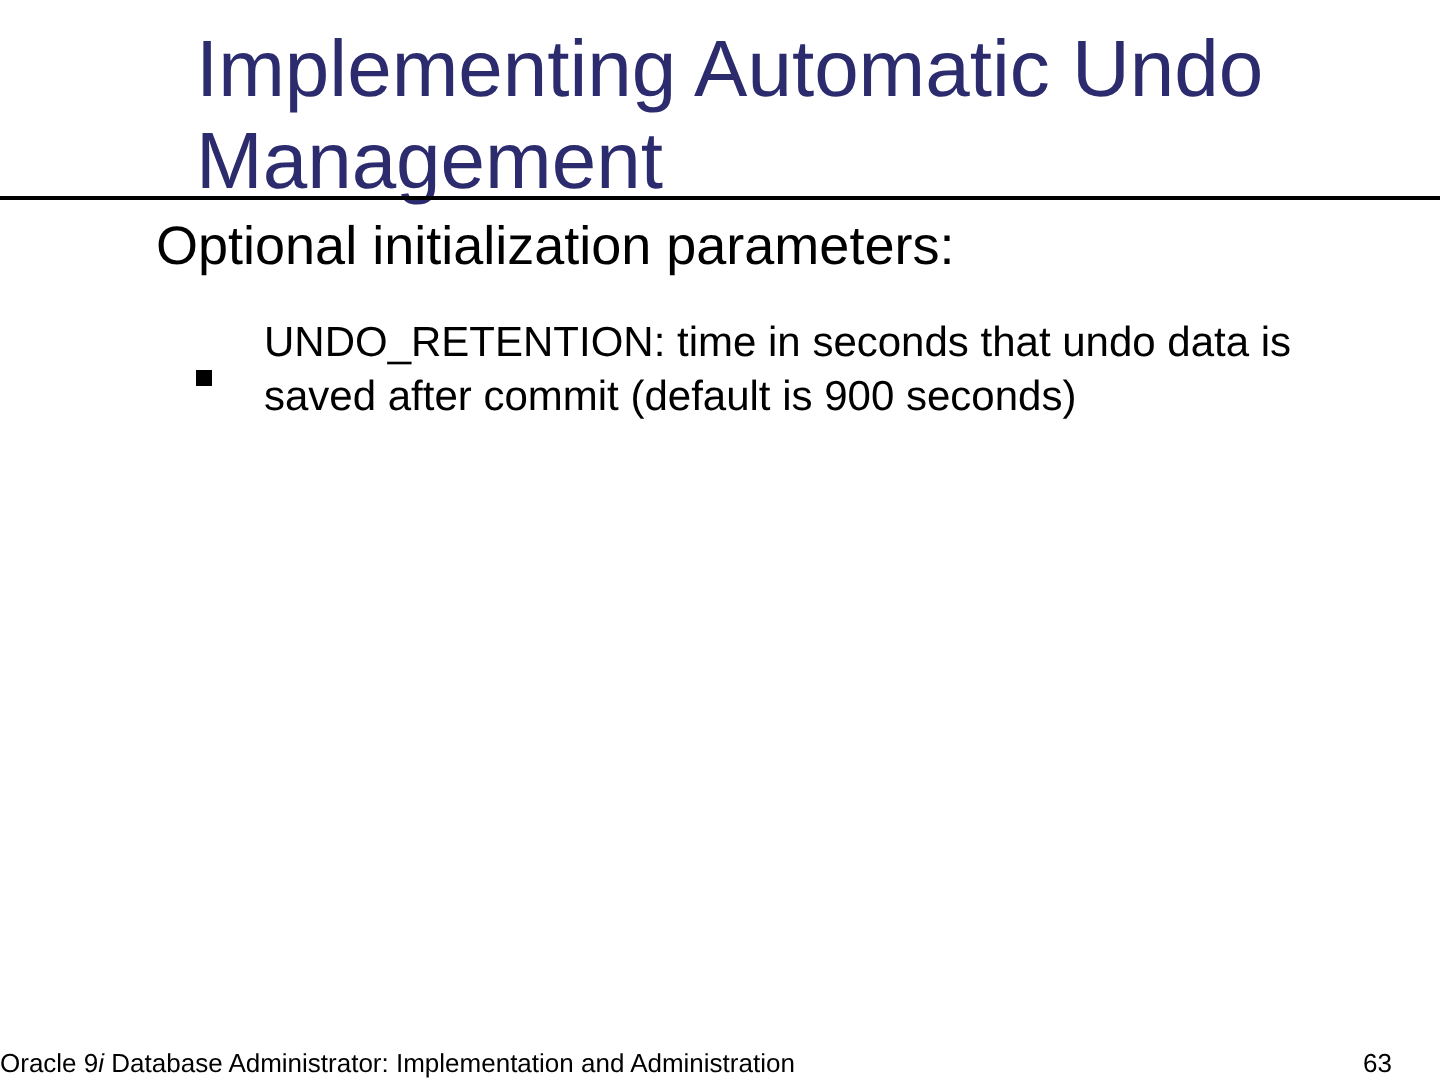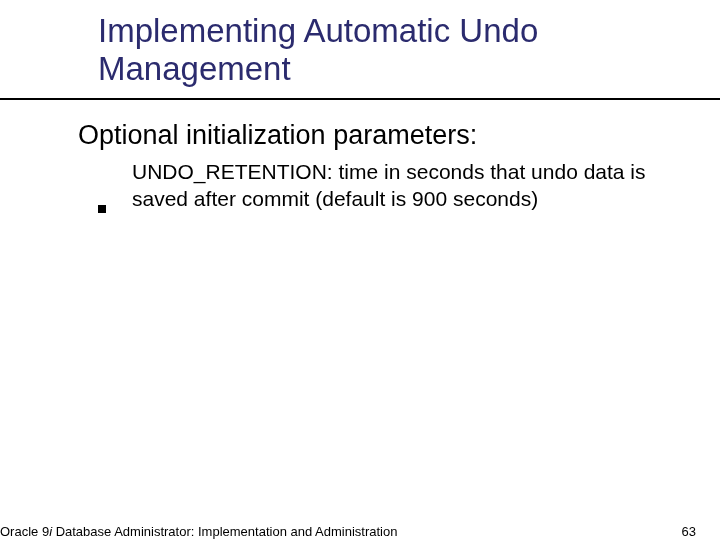--- a/index.html
+++ b/index.html
@@ -17,50 +17,49 @@
     position: relative;
     width: 720px;
     height: 540px;
     box-sizing: border-box;
   }
   .title {
     position: absolute;
     left: 98px;
     top: 12px;
     right: 60px;
-    font-size: 33px;
+    font-size: 40px;
     line-height: 1.15;
     color: #2b2b6e;
     font-weight: 400;
   }
   .rule {
     position: absolute;
     left: 0;
     top: 98px;
     width: 720px;
     height: 0;
     border-top: 2px solid #000;
   }
   .subhead {
     position: absolute;
     left: 78px;
     top: 108px;
     font-size: 27px;
     color: #000;
-    margin-top: 12px;
   }
   .bullets {
     position: absolute;
     left: 98px;
     top: 158px;
     right: 50px;
   }
   .bullet-row {
     display: flex;
-    align-items: flex-end;
+    align-items: center;
     margin-bottom: 26px;
   }
   .bullet-marker {
     width: 8px;
     height: 8px;
     background: #000;
     margin-top: 8px;
     margin-right: 26px;
     flex: 0 0 auto;
   }

